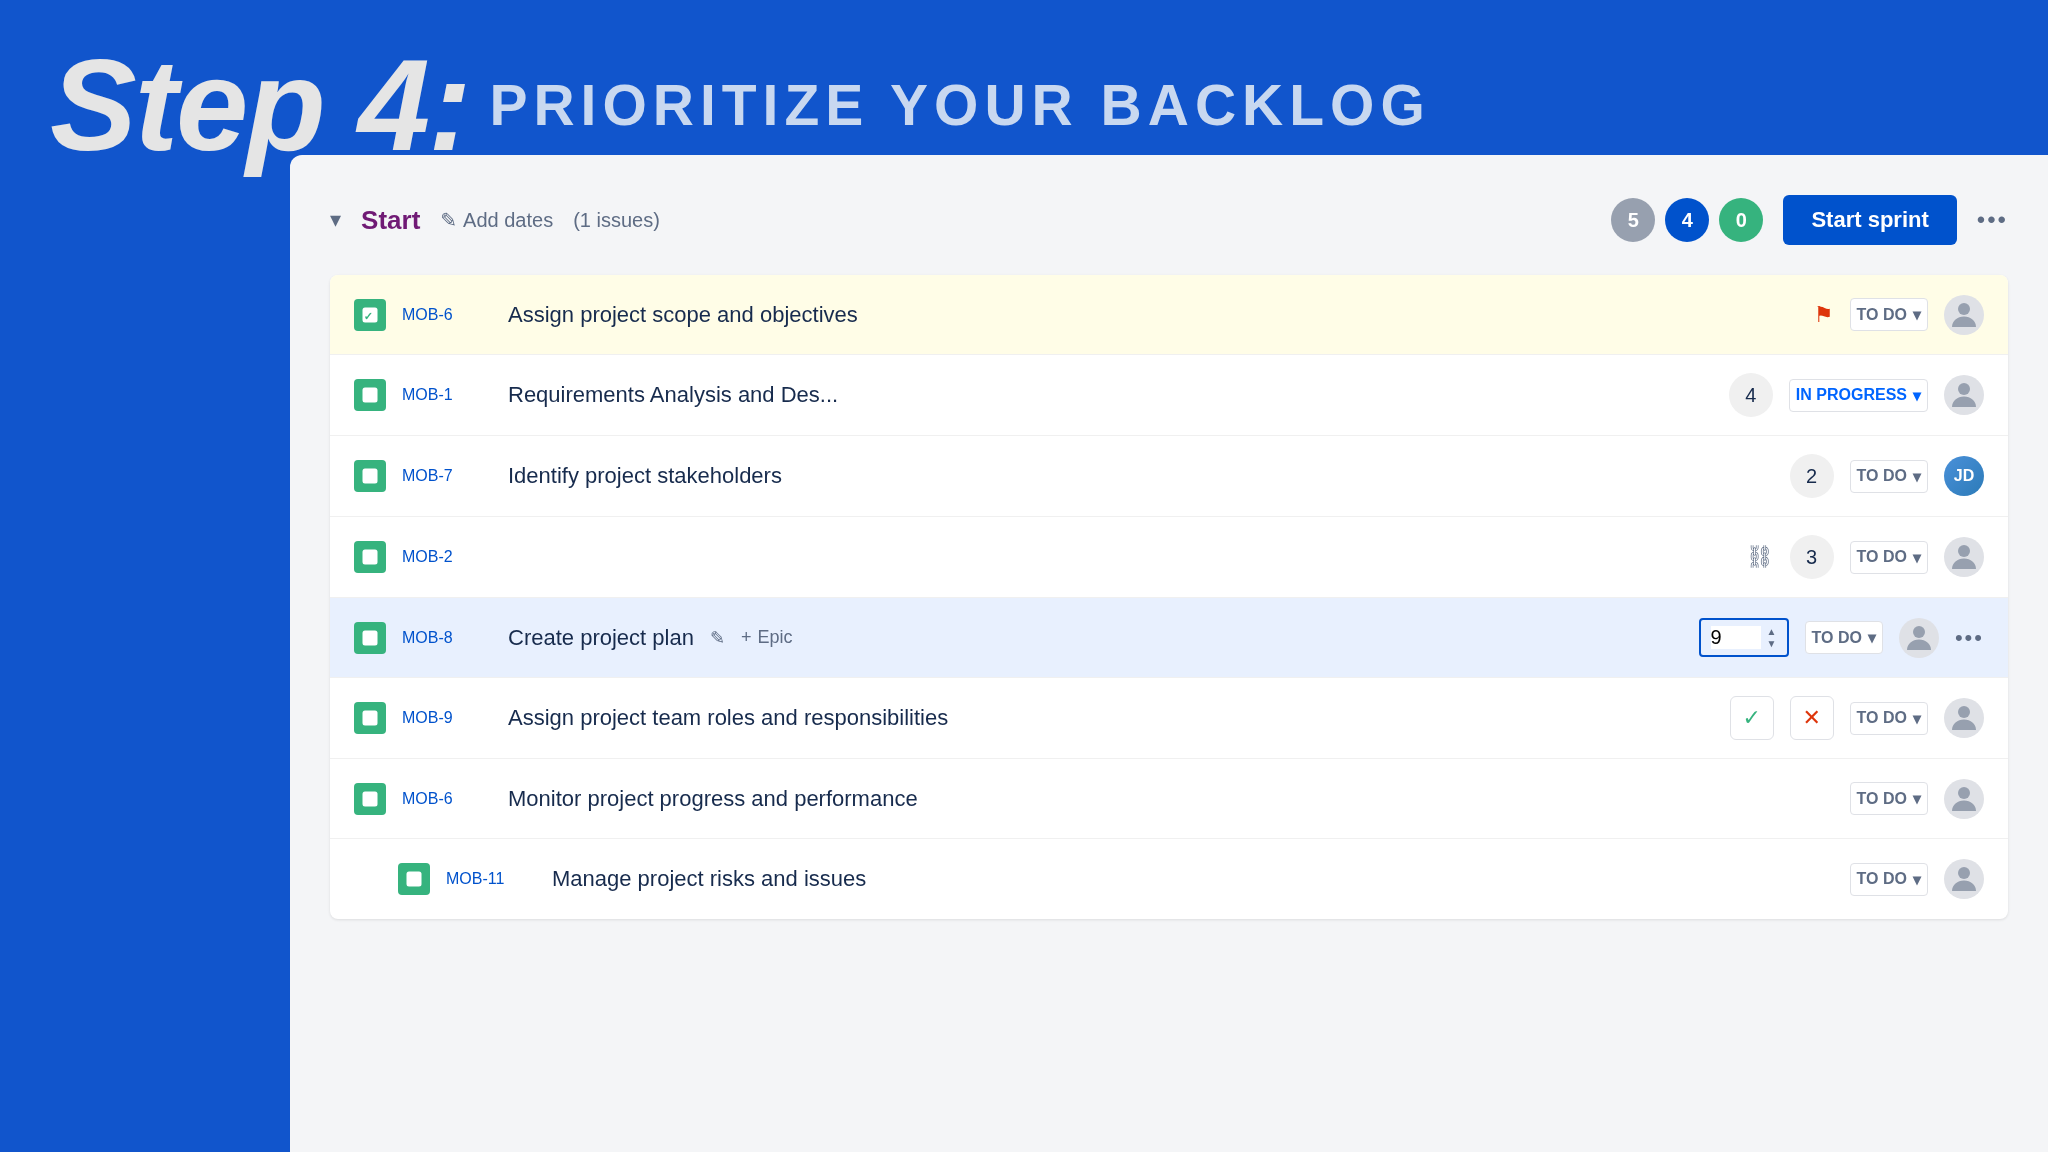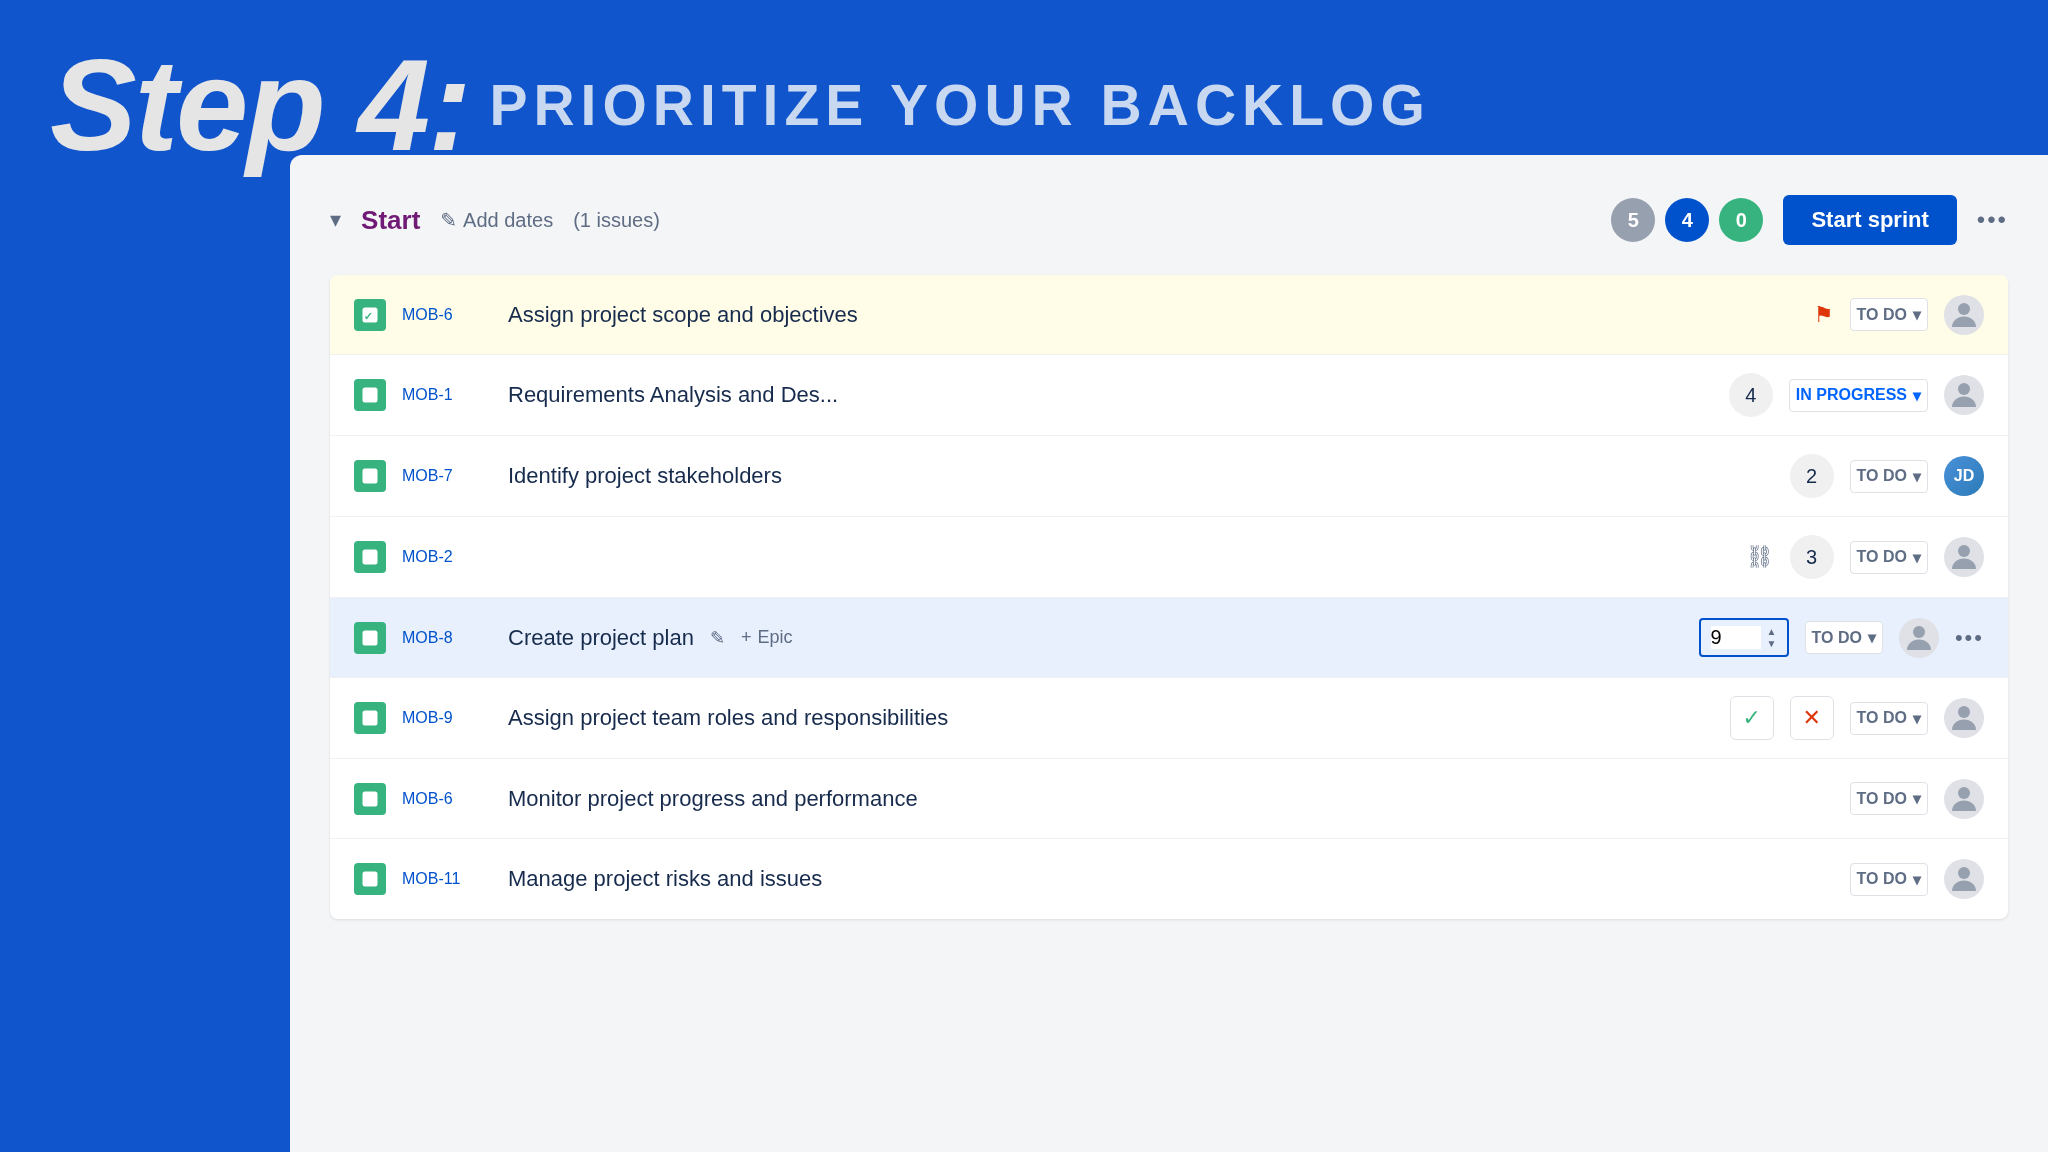--- a/index.html
+++ b/index.html
@@ -144,20 +144,21 @@
       display: flex;
       align-items: center;
       padding: 18px 24px;
       border-bottom: 1px solid #f0f0f0;
       min-height: 80px;
       gap: 16px;
     }
 
     .issue-row:last-child {
       border-bottom: none;
+      margin-left: 44px;
     }
 
     .issue-row.highlighted {
       background: #fffde7;
     }
 
     .issue-row.editing {
       background: #e8f0fe;
     }
 

